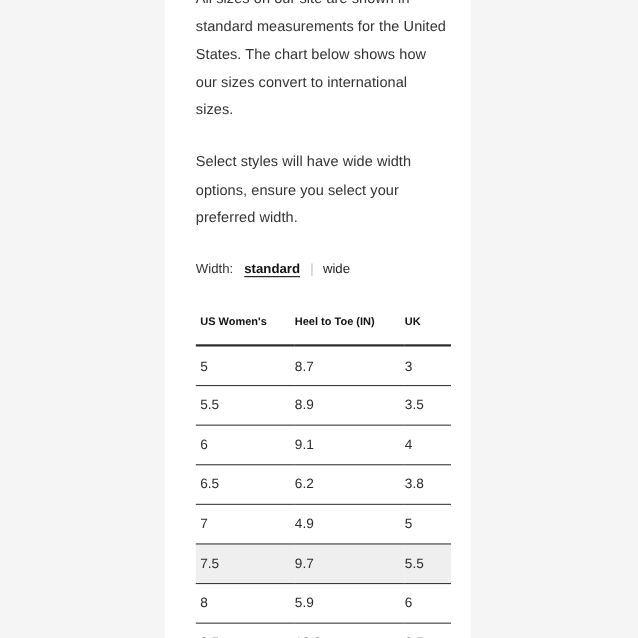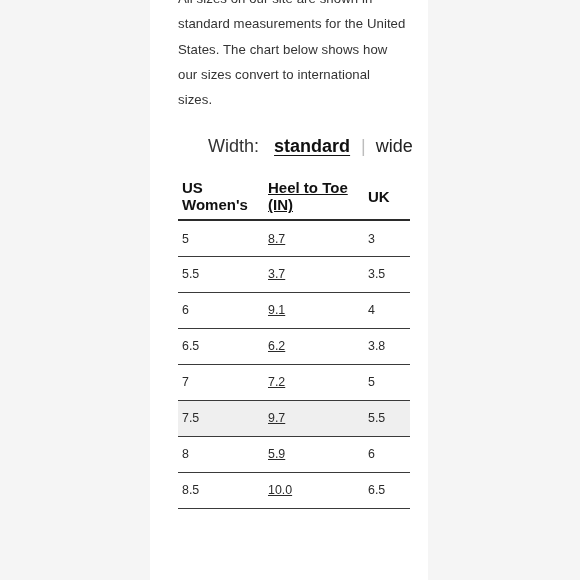--- a/index.html
+++ b/index.html
@@ -49,25 +49,24 @@
     margin: 0;
     letter-spacing: 0.005em;
   }
   .para + .para {
     margin-top: 22px;
   }
 
   
   #width-row {
     margin-top: 24px;
-    font-size: 18px;
+    font-size: 12px;
     line-height: 20px;
     color: #333333;
     white-space: nowrap;
-    margin-left: 30px;
   }
   #width-label {
     color: #333333;
   }
   .width-opt {
     color: #222222;
     cursor: pointer;
   }
   .width-opt.selected {
     font-weight: bold;
@@ -92,47 +91,48 @@
     text-align: left;
     padding: 0;
     font-size: 12.4px;
     color: #2b2b2b;
     vertical-align: middle;
   }
   #size-table th {
     font-weight: bold;
     color: #111111;
     height: 30px;
-    font-size: 15px;
+    font-size: 10px;
     padding-bottom: 6px;
   }
   #size-table thead tr {
     border-bottom: 2px solid #2b2b2b;
   }
   #size-table tbody tr {
     border-bottom: 1.6px solid #3a3a3a;
     height: 36px;
   }
   #size-table tbody tr.highlight {
     background: #efefef;
   }
   .col-us   { width: 86px; padding-left: 4px !important; }
-  .col-heel { width: 100px; text-decoration: underline; }
+  .col-heel { width: 100px; }
   .col-uk   { width: 42px; margin-top: 40px; }
 </style>
 </head>
 <body>
 
 <div id="backdrop"></div>
 
 <div id="panel">
   <div id="panel-inner">
 
     <p class="para">All sizes on our site are shown in standard measurements for the United States. The chart below shows how our sizes convert to international sizes.</p>
 
+    <p class="para">Select styles will have wide width options, ensure you select your preferred width.</p>
 
     <div id="width-row">
       <span id="width-label">Width:</span>
       <span>&nbsp;</span>
       <span class="width-opt selected">standard</span>
       <span class="width-sep">|</span>
       <span class="width-opt">wide</span>
     </div>
 
     <table id="size-table">
@@ -144,36 +144,36 @@
         </tr>
       </thead>
       <tbody id="size-table-body">
       <tr>
             <td class="col-us">5</td>
             <td class="col-heel">8.7</td>
             <td class="col-uk">3</td>
           </tr>
           <tr>
             <td class="col-us">5.5</td>
-            <td class="col-heel">3.7</td>
+            <td class="col-heel">8.9</td>
             <td class="col-uk">3.5</td>
           </tr>
           <tr>
             <td class="col-us">6</td>
             <td class="col-heel">9.1</td>
             <td class="col-uk">4</td>
           </tr>
           <tr>
             <td class="col-us">6.5</td>
             <td class="col-heel">6.2</td>
             <td class="col-uk">3.8</td>
           </tr>
           <tr>
             <td class="col-us">7</td>
-            <td class="col-heel">7.2</td>
+            <td class="col-heel">4.9</td>
             <td class="col-uk">5</td>
           </tr>
           <tr class="highlight">
             <td class="col-us">7.5</td>
             <td class="col-heel">9.7</td>
             <td class="col-uk">5.5</td>
           </tr>
           <tr>
             <td class="col-us">8</td>
             <td class="col-heel">5.9</td>

